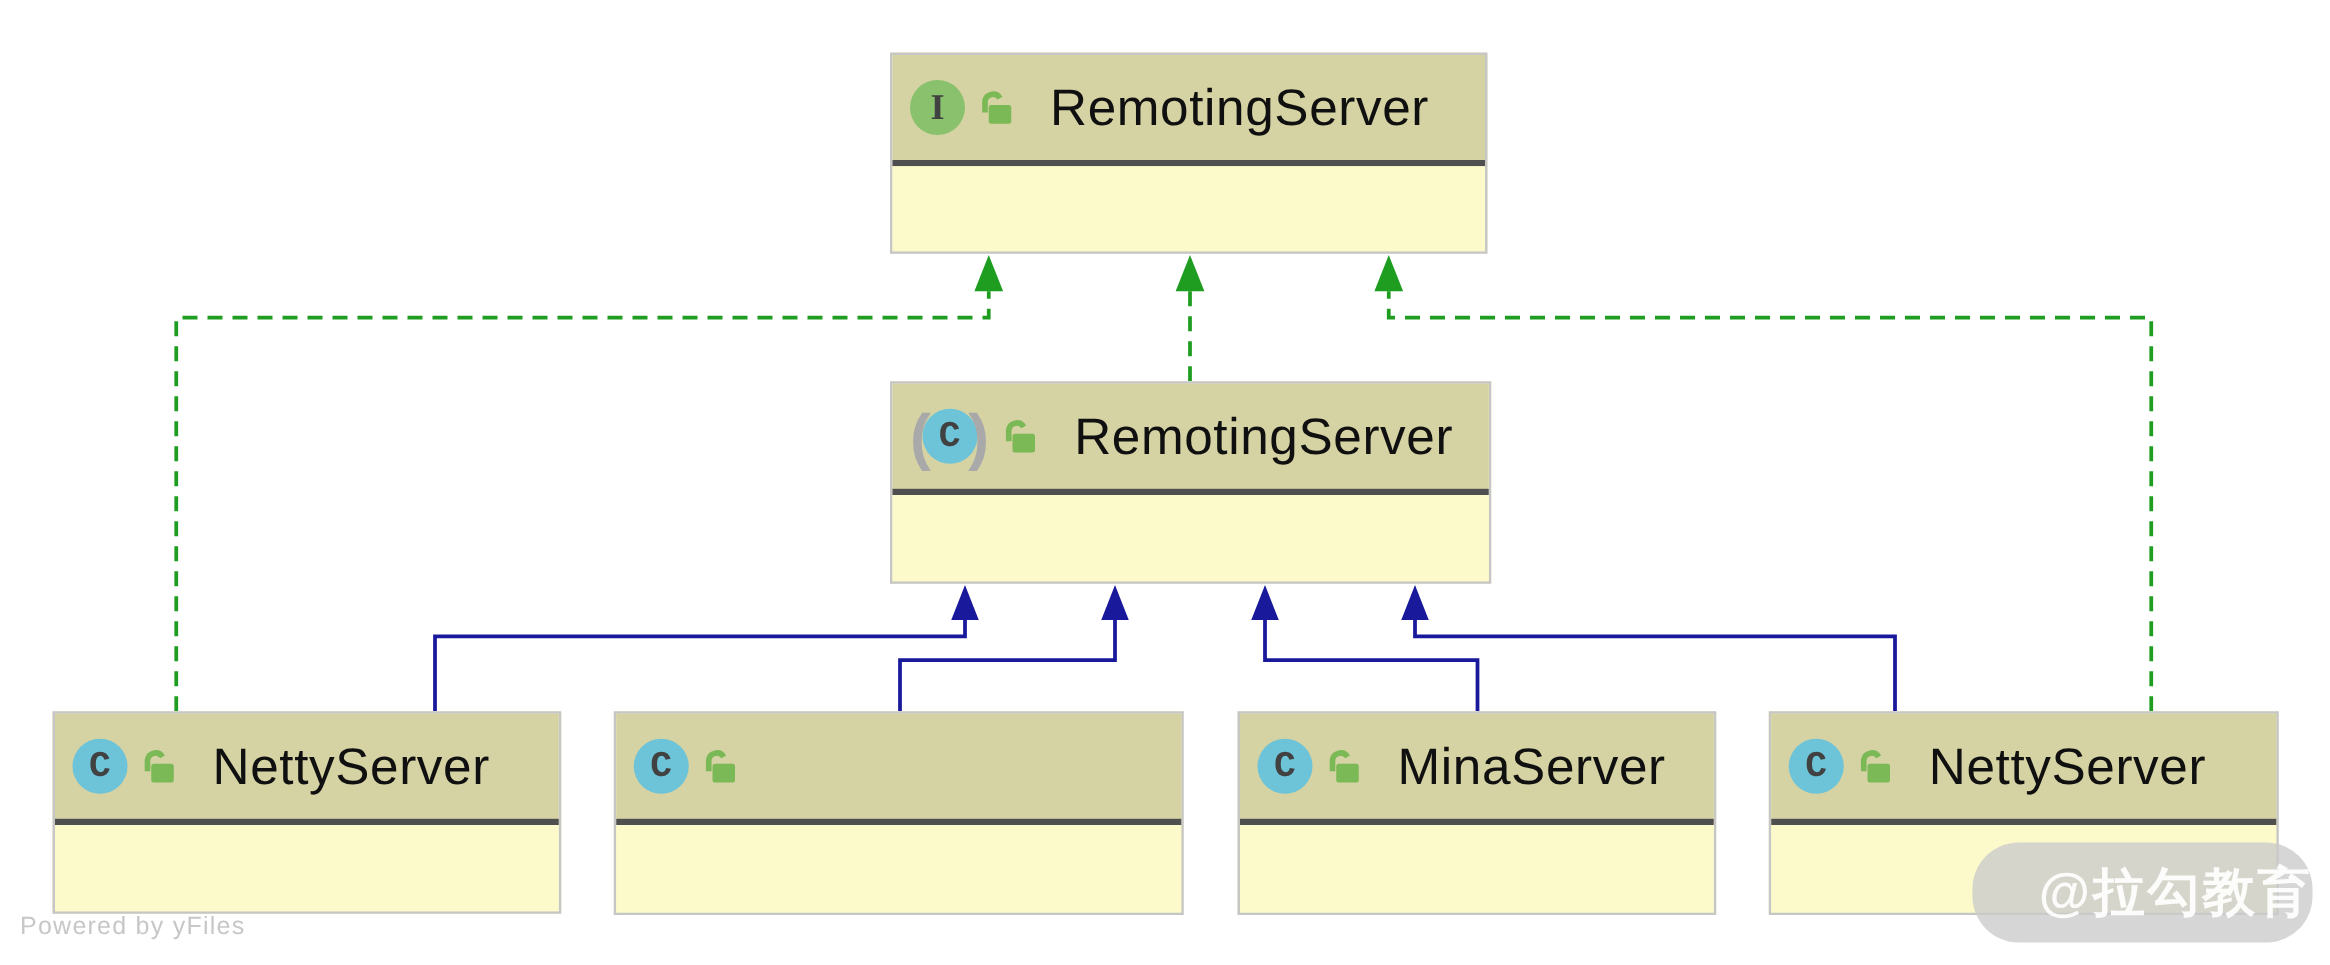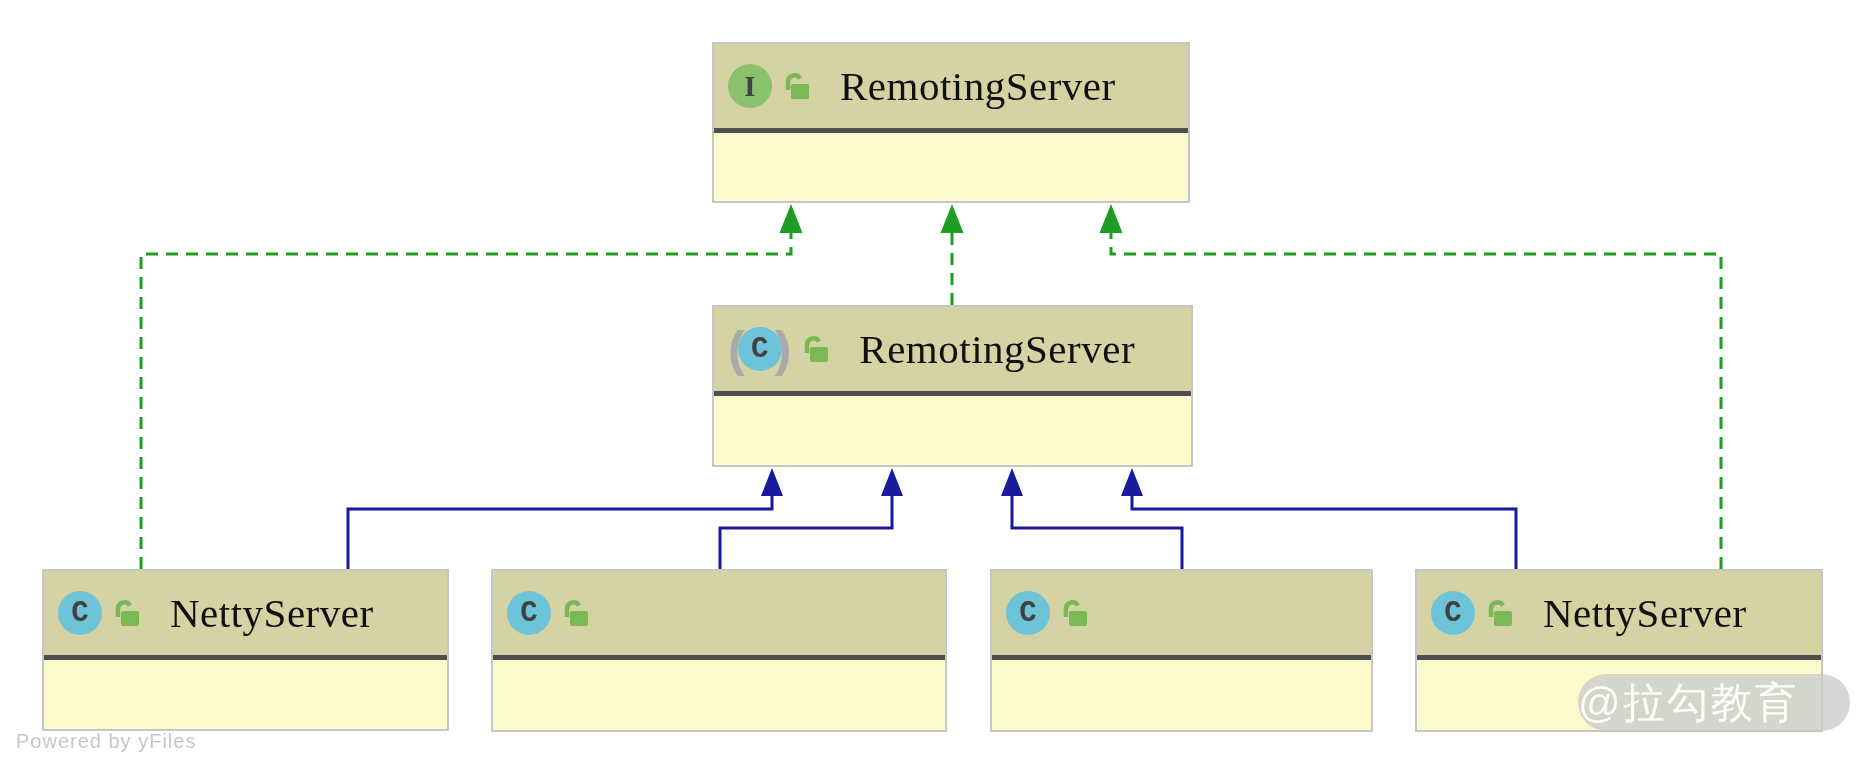--- a/index.html
+++ b/index.html
@@ -28,31 +28,31 @@
   .icon-interface{background:#8ac16d;font-family:"Liberation Serif",serif;}
   .abstract-wrap{display:flex;align-items:center;}
   .paren{
     color:#a9a9a9;font-size:50px;font-weight:bold;line-height:44px;
     font-family:"Liberation Sans",sans-serif;
   }
   .paren.open{margin-right:-7px;}
   .paren.close{margin-left:-7px;}
   .lock-icon{margin-left:10px;flex:0 0 auto;}
   .node-title{
-    margin-left:28px;font-family:Liberation Serif, serif;font-size:41px;
+    margin-left:28px;font-family:Liberation Sans, sans-serif;font-size:41px;
     color:#101010;white-space:nowrap;letter-spacing:0.5px;text-align:right;
   }
   .powered{
     position:absolute;left:16px;top:730px;font-size:20px;color:#c7c7c7;
     font-family:"Liberation Sans",sans-serif;letter-spacing:1px;
   }
   .watermark{
-    position:absolute;left:1578px;top:674px;width:272px;height:57px;
+    position:absolute;left:1578px;top:674px;width:272px;height:80px;
     border-radius:37px;background:rgba(203,203,203,0.78);
-    display:flex;align-items:center;justify-content:flex-start;
+    display:flex;align-items:center;justify-content:flex-end;font-weight:bold;
   }
   .watermark span{
     color:rgba(255,255,255,0.92);font-size:42px;letter-spacing:2px;
     font-family:"Liberation Sans",sans-serif;
   }
 </style>
 </head>
 <body>
 
 <div id="canvas">
@@ -145,20 +145,21 @@
     <div class="node-body"></div>
   </div>
 
   <div class="uml-node" style="left:990px;top:569px;width:383px;height:163px">
     <div class="node-header">
       <span class="icon-circle icon-class">C</span>
       <svg class="lock-icon" width="30" height="30" viewBox="0 0 30 30">
         <path d="M6,19 V10 a6.5,6.5 0 0 1 12,-2.5" fill="none" stroke="#7ab955" stroke-width="4.5"></path>
         <rect x="9" y="13" width="18" height="15" rx="2" fill="#7ab955"></rect>
       </svg>
+      <span class="node-title">MinaServer</span>
     </div>
     <div class="node-divider"></div>
     <div class="node-body"></div>
   </div>
 
   <div class="uml-node" style="left:1415px;top:569px;width:408px;height:163px">
     <div class="node-header">
       <span class="icon-circle icon-class">C</span>
       <svg class="lock-icon" width="30" height="30" viewBox="0 0 30 30">
         <path d="M6,19 V10 a6.5,6.5 0 0 1 12,-2.5" fill="none" stroke="#7ab955" stroke-width="4.5"></path>

